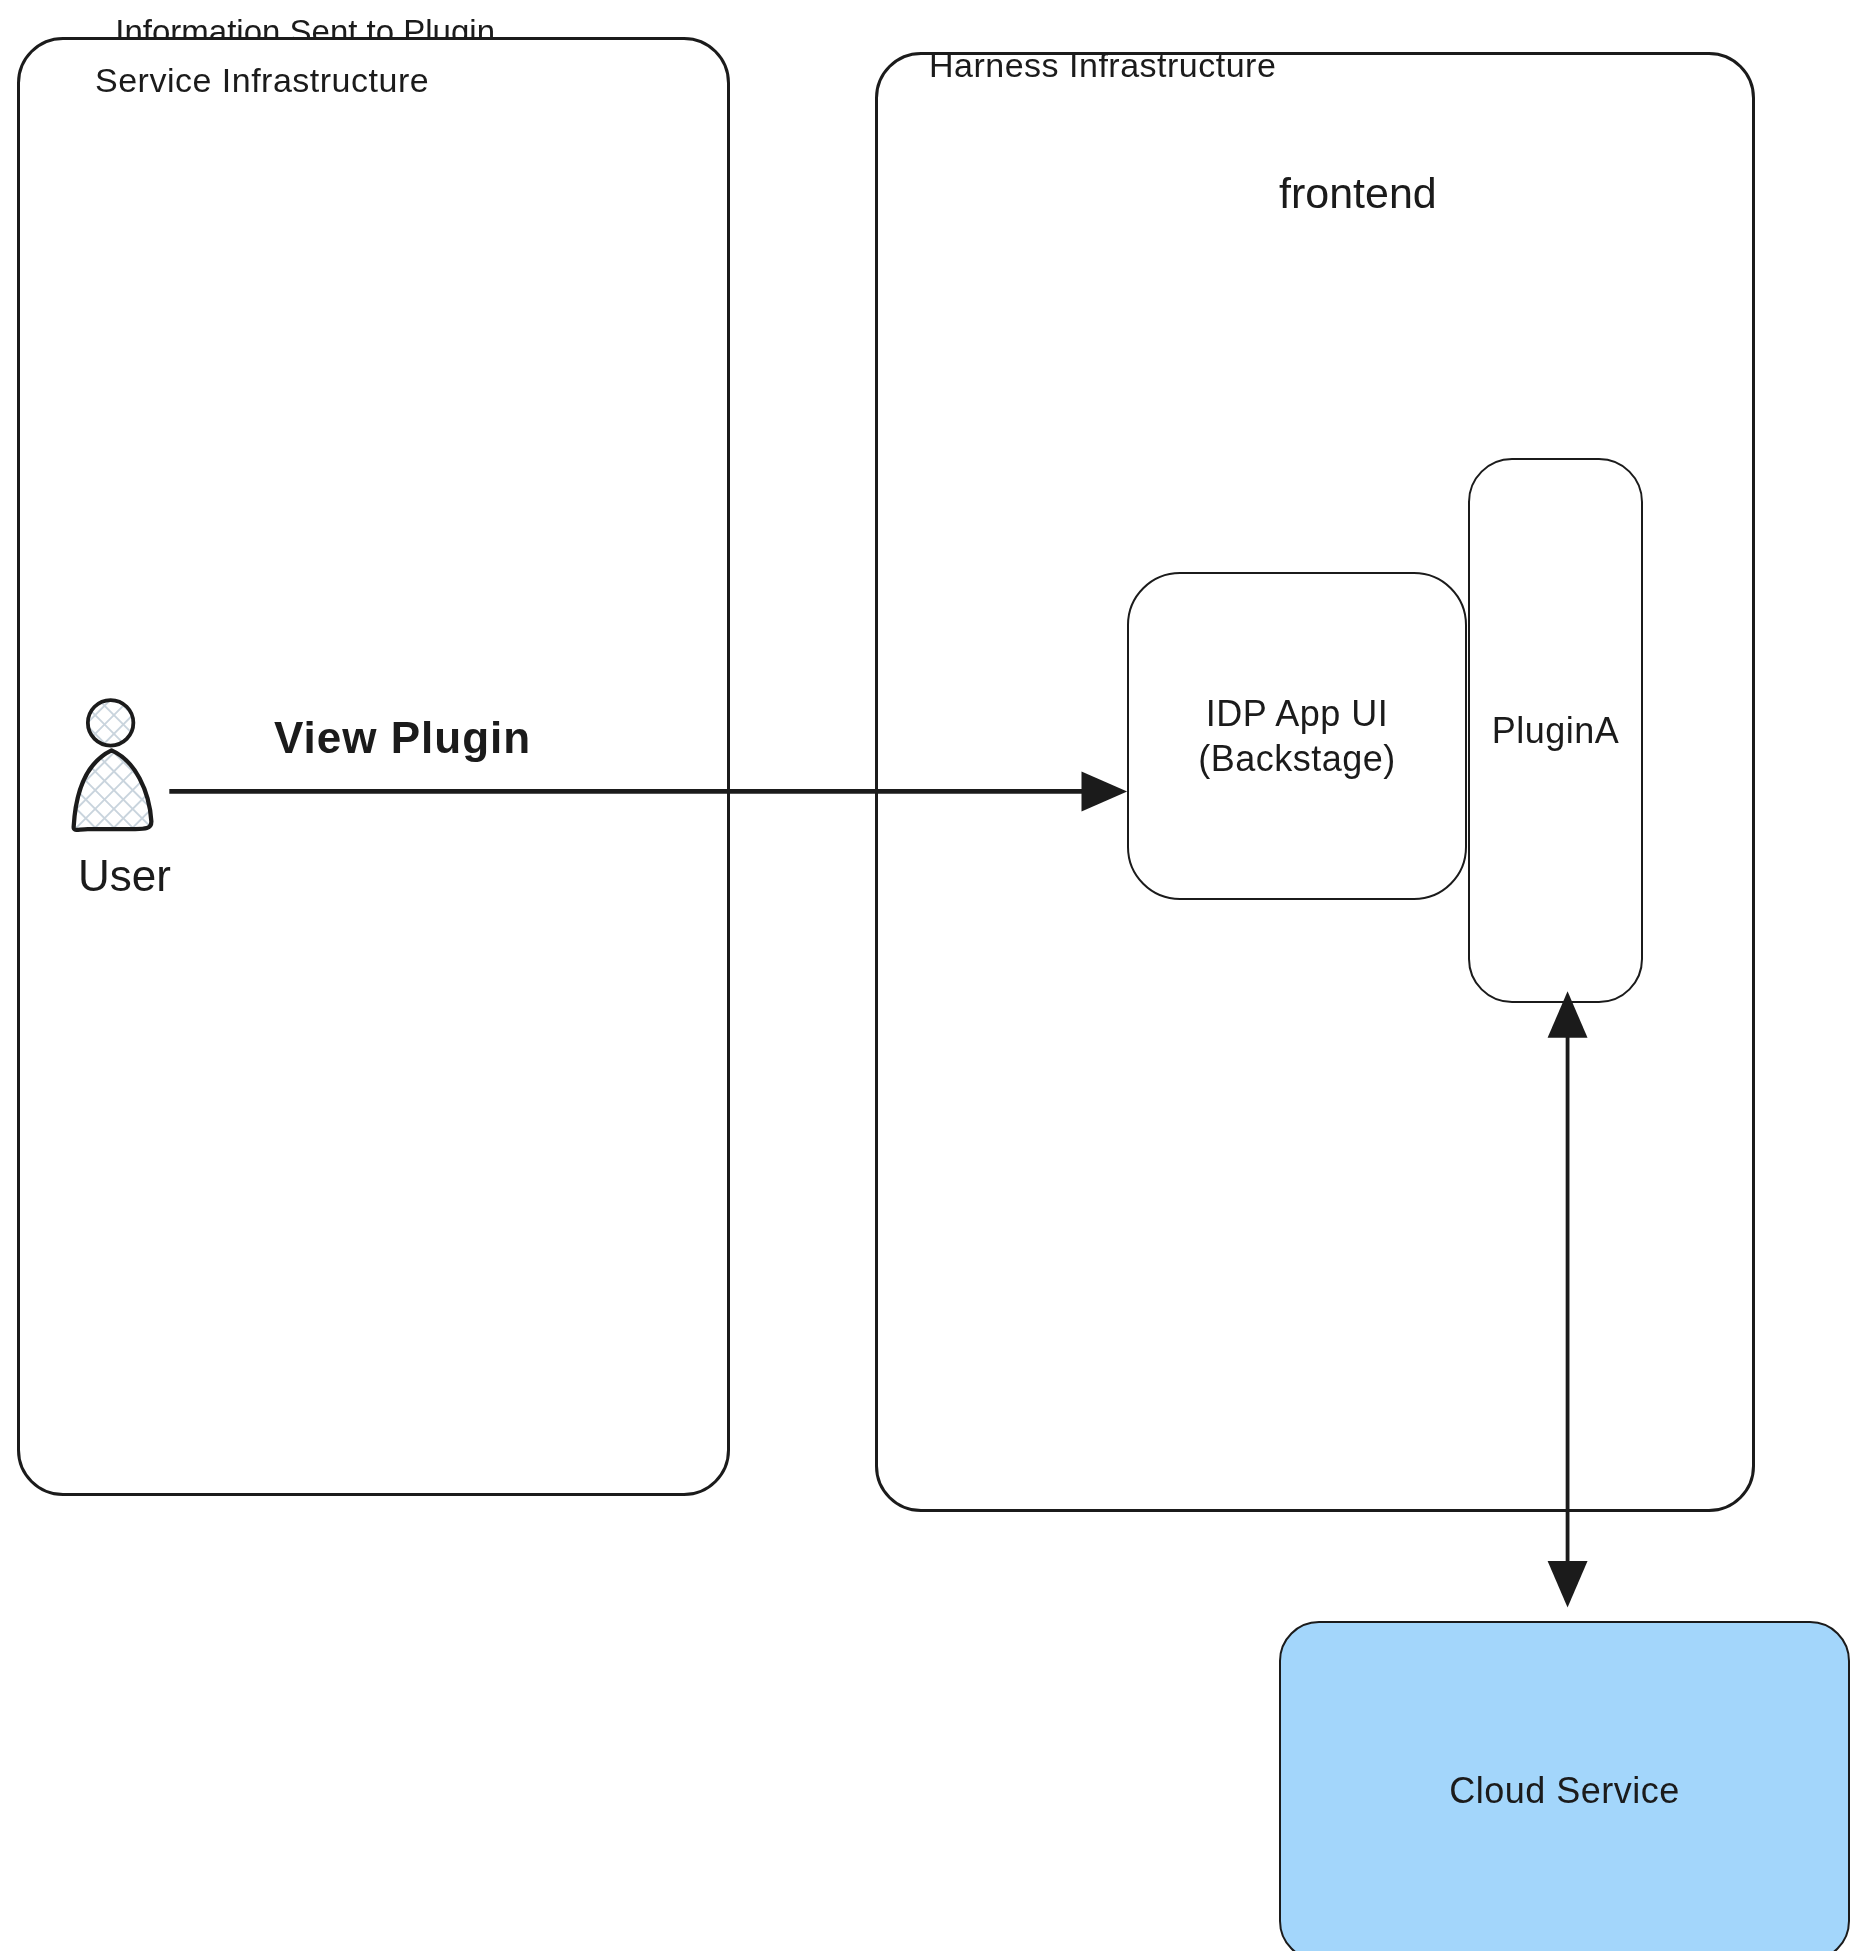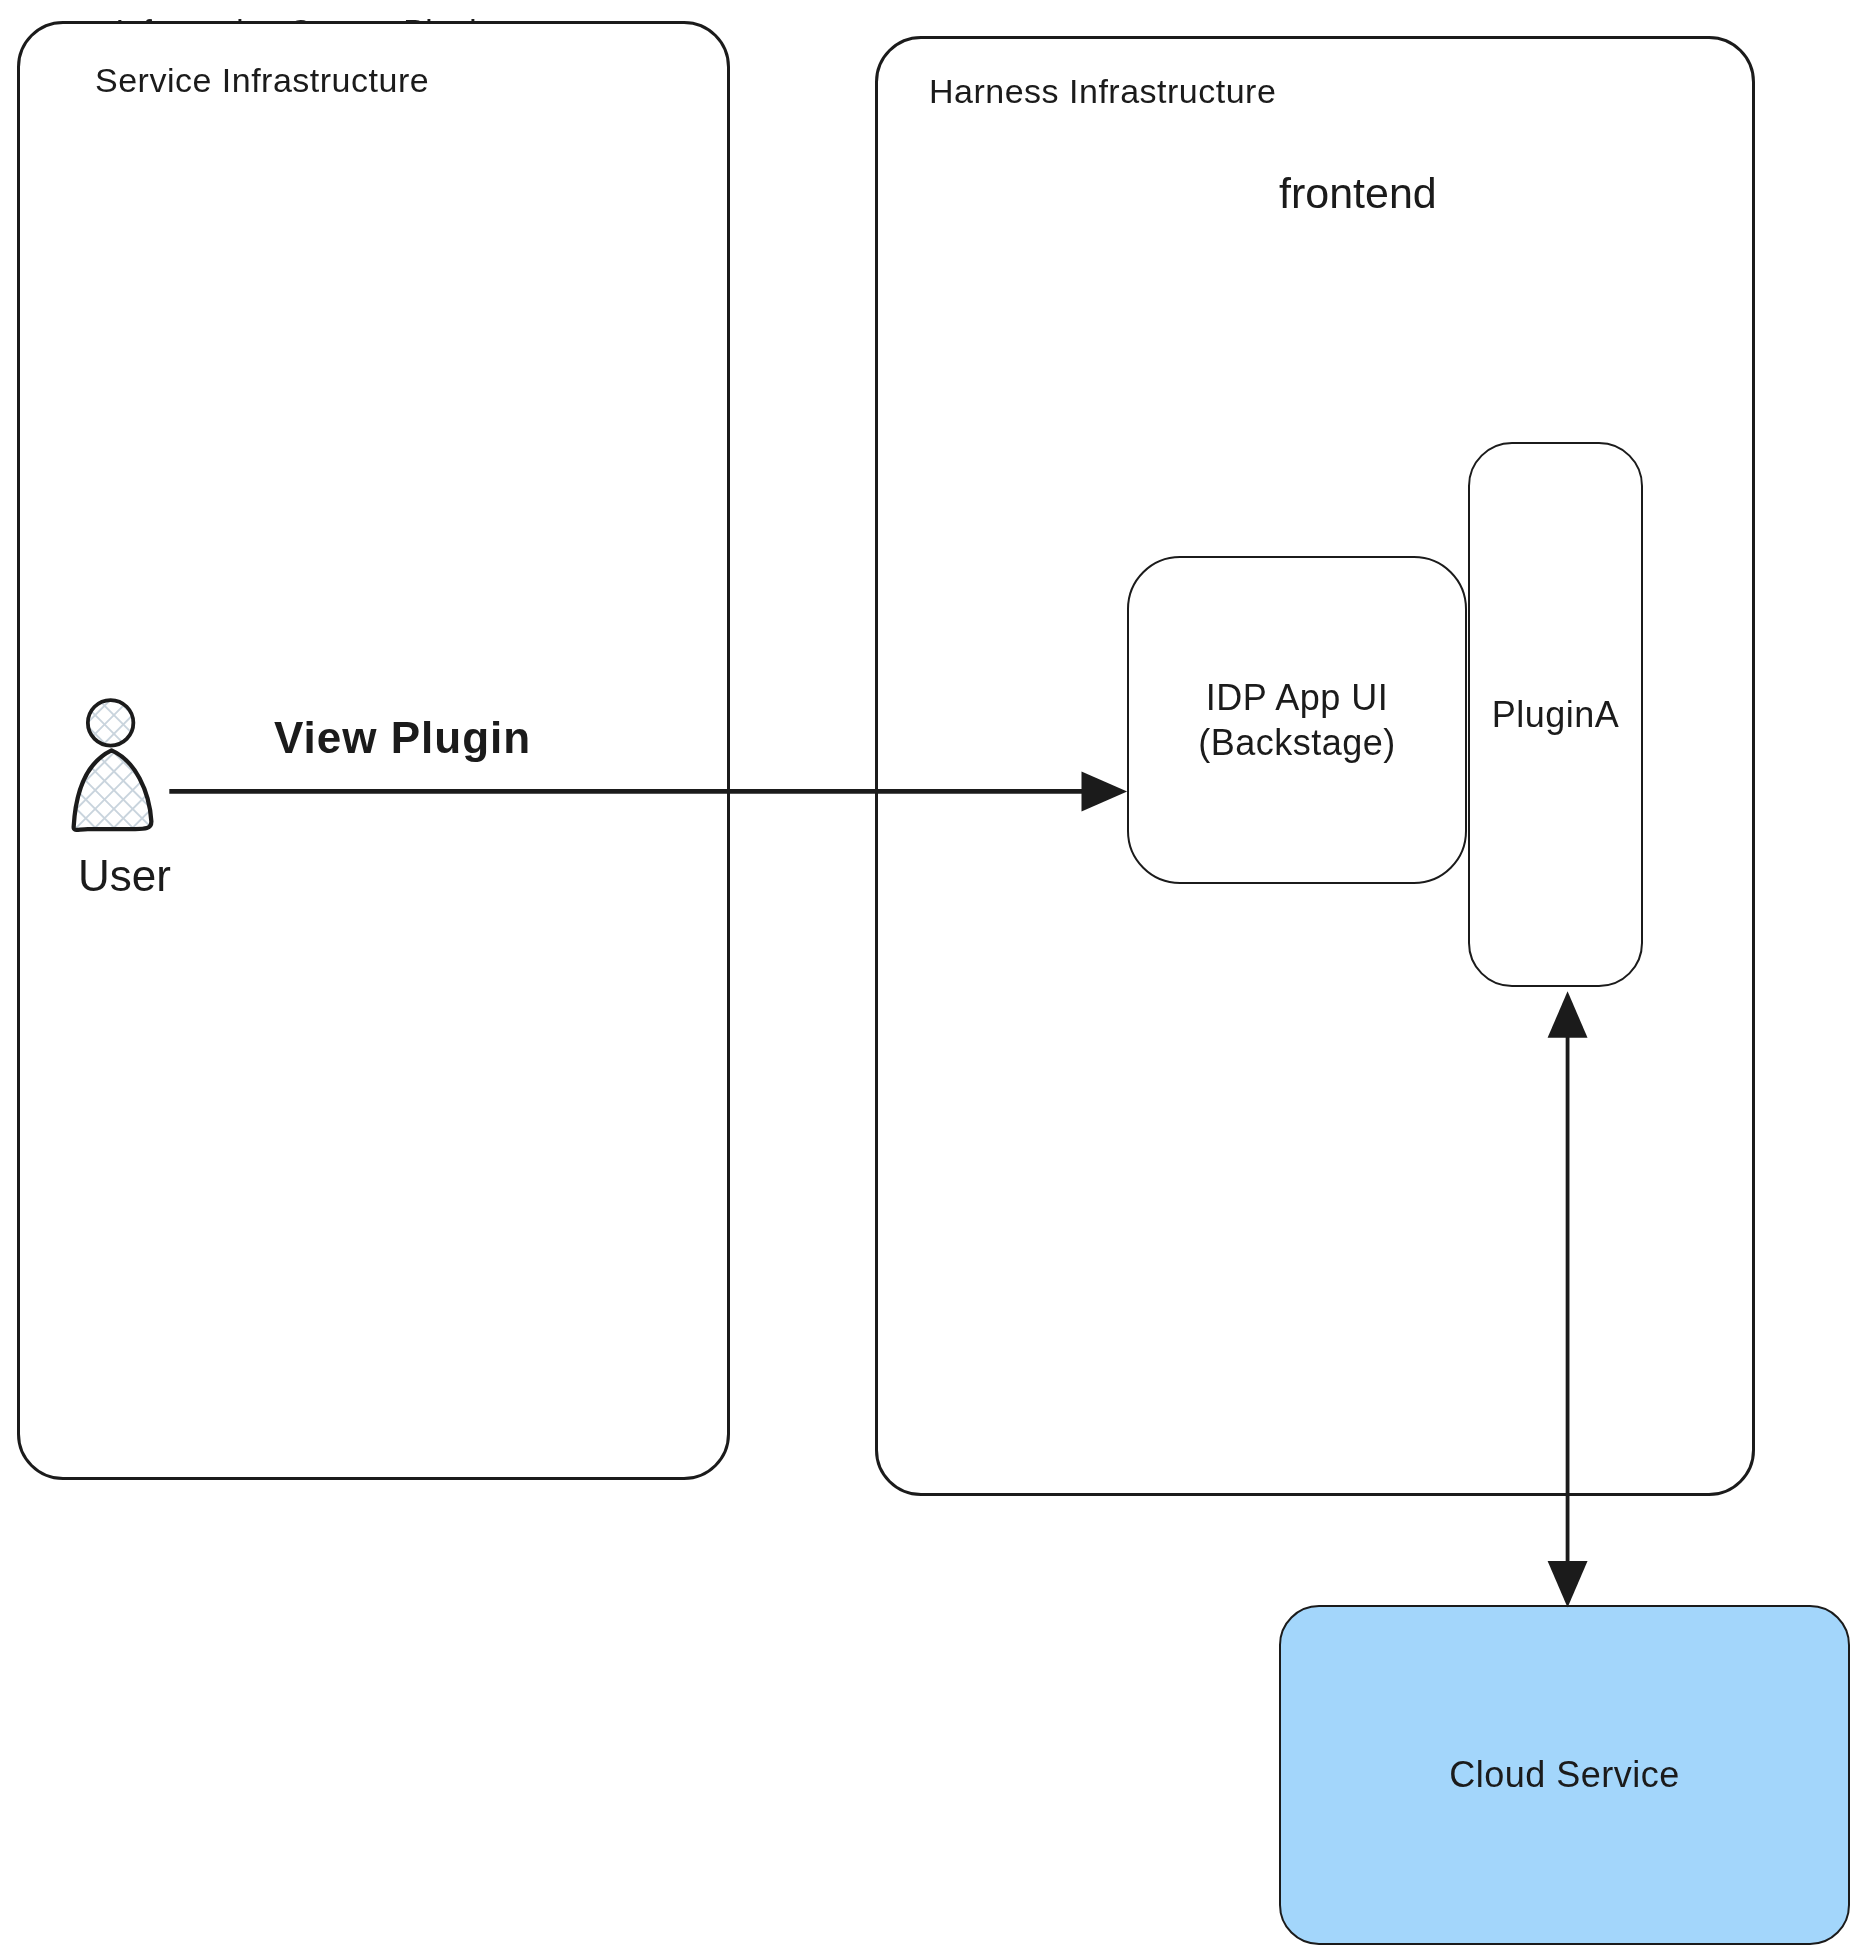--- a/index.html
+++ b/index.html
@@ -14,20 +14,21 @@
     background: #ffffff;
     font-family: "Liberation Sans", "DejaVu Sans", sans-serif;
     color: #1b1b1b;
     overflow: hidden;
   }
   .box {
     position: absolute;
     background: #ffffff;
     border: 3.3px solid #1b1b1b;
     box-sizing: border-box;
+    margin-top: 16px;
   }
   .customer-box {
     left: 17px; top: 21px;
     width: 713px; height: 1459px;
     border-radius: 46px;
     z-index: 1;
   }
   .harness-box {
     left: 875px; top: 36px;
     width: 880px; height: 1460px;
@@ -78,21 +79,21 @@
     position: absolute;
     white-space: nowrap;
     z-index: 6;
   }
   .customer-title {
     left: 95px; top: 61px;
     font-size: 34px;
     letter-spacing: 0.5px;
   }
   .harness-title {
-    left: 929px; top: 72px;
+    left: 929px; top: 46px;
     font-size: 34px;
     letter-spacing: 0.5px;
   }
   .frontend-label {
     left: 1279px; top: 169px;
     font-size: 43px;
   }
   .view-plugin-label {
     left: 274px; top: 713px;
     font-size: 44px;

